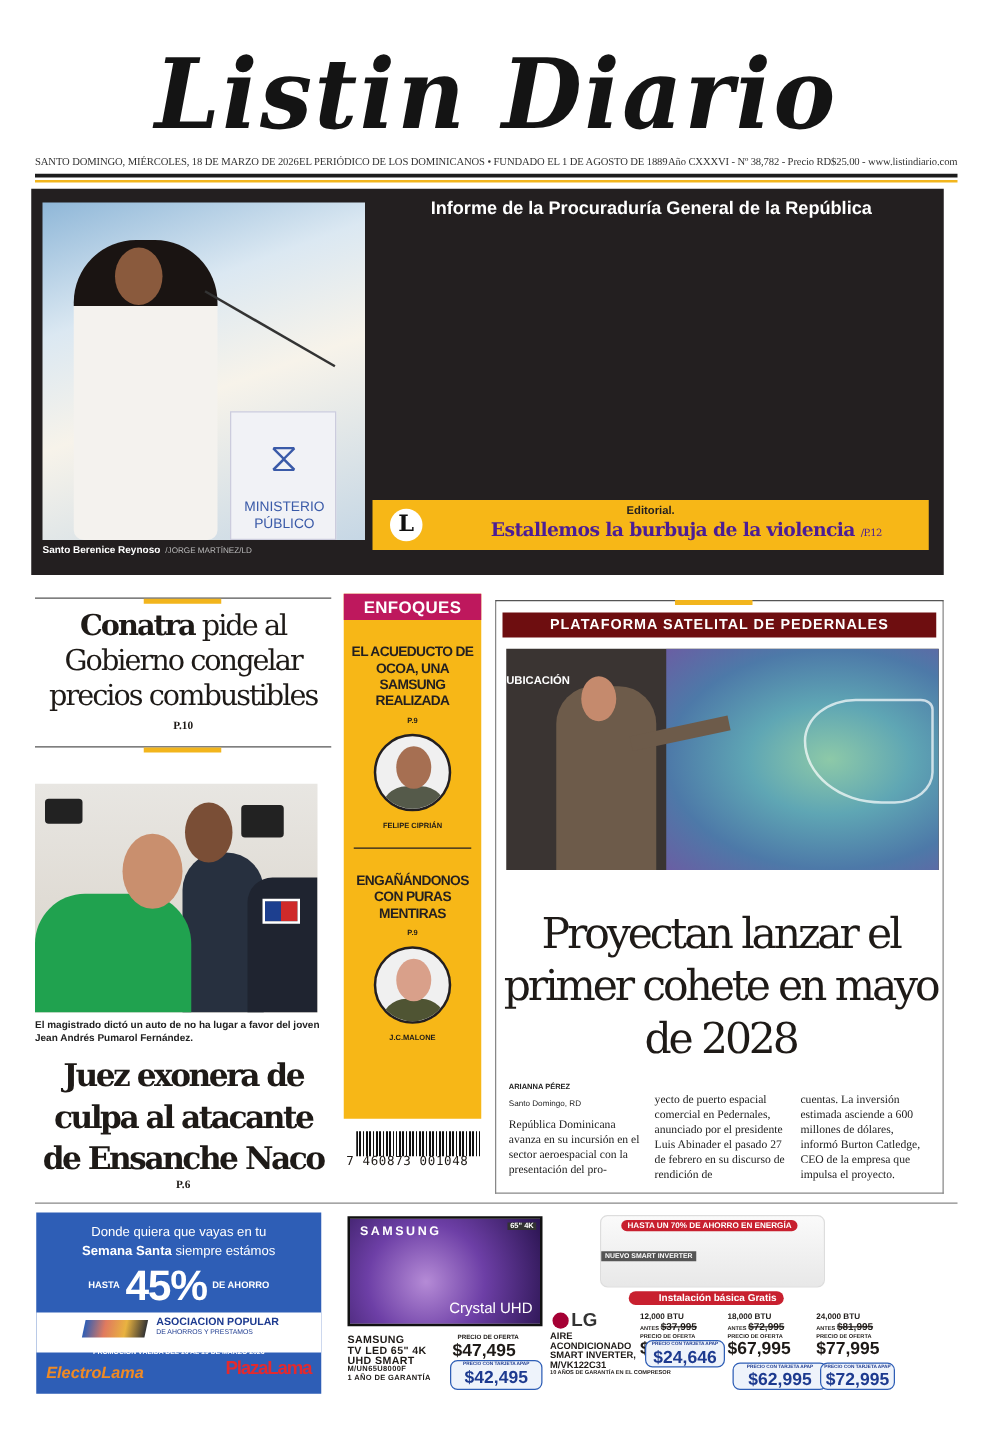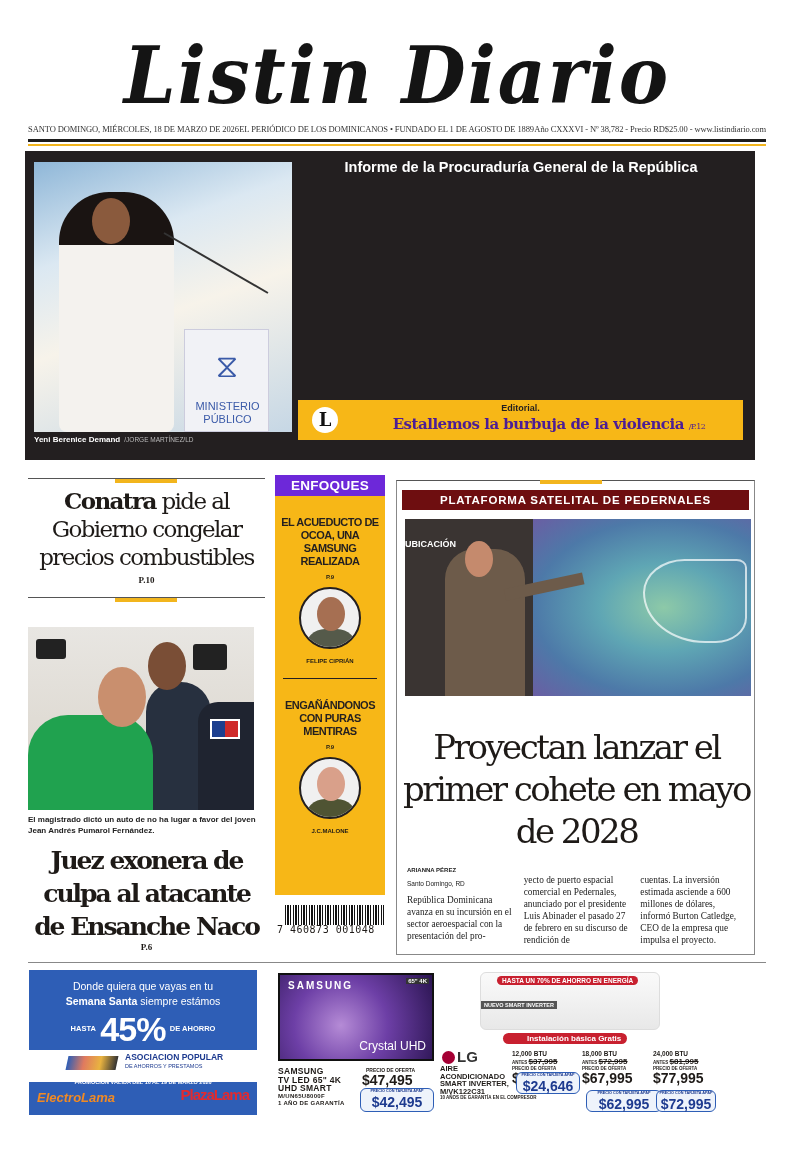--- a/index.html
+++ b/index.html
@@ -53,21 +53,21 @@
   .judge-photo .guard { position: absolute; left: 170px; top: 75px; width: 56px; height: 108px; background: #1f2430; border-radius: 20px 0 0 0; }
   .judge-photo .flag { position: absolute; left: 182px; top: 92px; width: 30px; height: 20px; background: linear-gradient(90deg,#1d3f8f 50%,#cf2a2a 50%); border: 2px solid #fff; }
   .judge-photo .cam { position: absolute; left: 8px; top: 12px; width: 30px; height: 20px; background: #222; border-radius: 3px; }
   .judge-photo .cam2 { position: absolute; left: 165px; top: 17px; width: 34px; height: 26px; background: #222; border-radius: 3px; }
   .judge-caption { position: absolute; left: 0; top: 336px; width: 237px; font-family: "Liberation Sans", sans-serif; font-weight: bold; font-size: 8px; line-height: 11px; color: #222; }
   .judge-head { position: absolute; left: 0; top: 366px; width: 237px; text-align: center; font-family: "DejaVu Serif", serif; font-weight: bold; font-size: 25px; line-height: 33px; letter-spacing: -2px; }
   .judge-pg { position: absolute; left: 0; top: 464px; width: 237px; text-align: center; font-size: 9px; font-weight: bold; }
 
   
   .enfoques { position: absolute; left: 275px; top: 475px; width: 110px; height: 420px; background: #f7b717; }
-  .enf-title { height: 21px; background: #6d28d9; color: #fff; text-align: center; font-family: "Liberation Sans", sans-serif; font-weight: bold; font-size: 13.5px; line-height: 21px; letter-spacing: 0.3px; }
+  .enf-title { height: 21px; background: #be185d; color: #fff; text-align: center; font-family: "Liberation Sans", sans-serif; font-weight: bold; font-size: 13.5px; line-height: 21px; letter-spacing: 0.3px; }
   .enf-item { position: relative; text-align: center; }
   .enf-head { font-family: "Liberation Sans", sans-serif; font-weight: bold; font-size: 11px; line-height: 13px; color: #231f20; letter-spacing: -0.5px; padding: 0 6px; }
   .enf-pg { font-family: "Liberation Sans", sans-serif; font-weight: bold; font-size: 6px; margin-top: 6px; }
   .enf-avatar { width: 62px; height: 62px; border-radius: 50%; border: 2px solid #231f20; margin: 7px auto 0; overflow: hidden; position: relative; background: #f0f0f0; }
   .enf-avatar .h { position: absolute; left: 16px; top: 8px; width: 28px; height: 34px; border-radius: 50%; background: #a66f52; }
   .enf-avatar .b { position: absolute; left: 4px; top: 40px; width: 52px; height: 30px; border-radius: 20px 20px 0 0; background: #555a4a; }
   .enf-author { font-family: "Liberation Sans", sans-serif; font-weight: bold; font-size: 6px; margin-top: 9px; }
   .enf-sep { width: 94px; height: 1px; background: #231f20; margin: 14px auto 0; }
   .barcode { position: absolute; left: 277px; top: 905px; width: 107px; height: 30px; }
   .barcode .bars { height: 20px; background: repeating-linear-gradient(90deg,#111 0 1px,#fff 1px 2px,#111 2px 4px,#fff 4px 5px,#111 5px 6px,#fff 6px 8px); margin-left: 8px; }
@@ -155,21 +155,21 @@
   <div class="lead-photo">
     <div class="woman"></div>
     <div class="face"></div>
     <div class="mic"></div>
     <div class="podium">
       <div class="podium-logo">⧖</div>
       <div class="podium-text">MINISTERIO PÚBLICO</div>
     </div>
   </div>
   <div class="lead-caption">
-    <b>Yeni Berenice Demand</b><span class="credit">/JORGE MARTÍNEZ/LD</span>
+    <b>Santo Berenice Reynoso</b><span class="credit">/JORGE MARTÍNEZ/LD</span>
   </div>
   <div class="kicker">Informe de la Procuraduría General de la República</div>
   <div class="editorial">
     <div class="ed-bubble">L</div>
     <div class="ed-label">Editorial.</div>
     <div class="ed-title"><span>Estallemos la burbuja de la violencia</span> <span class="pg">/P.12</span></div>
   </div>
 </div>
 
 <div class="col-left">

